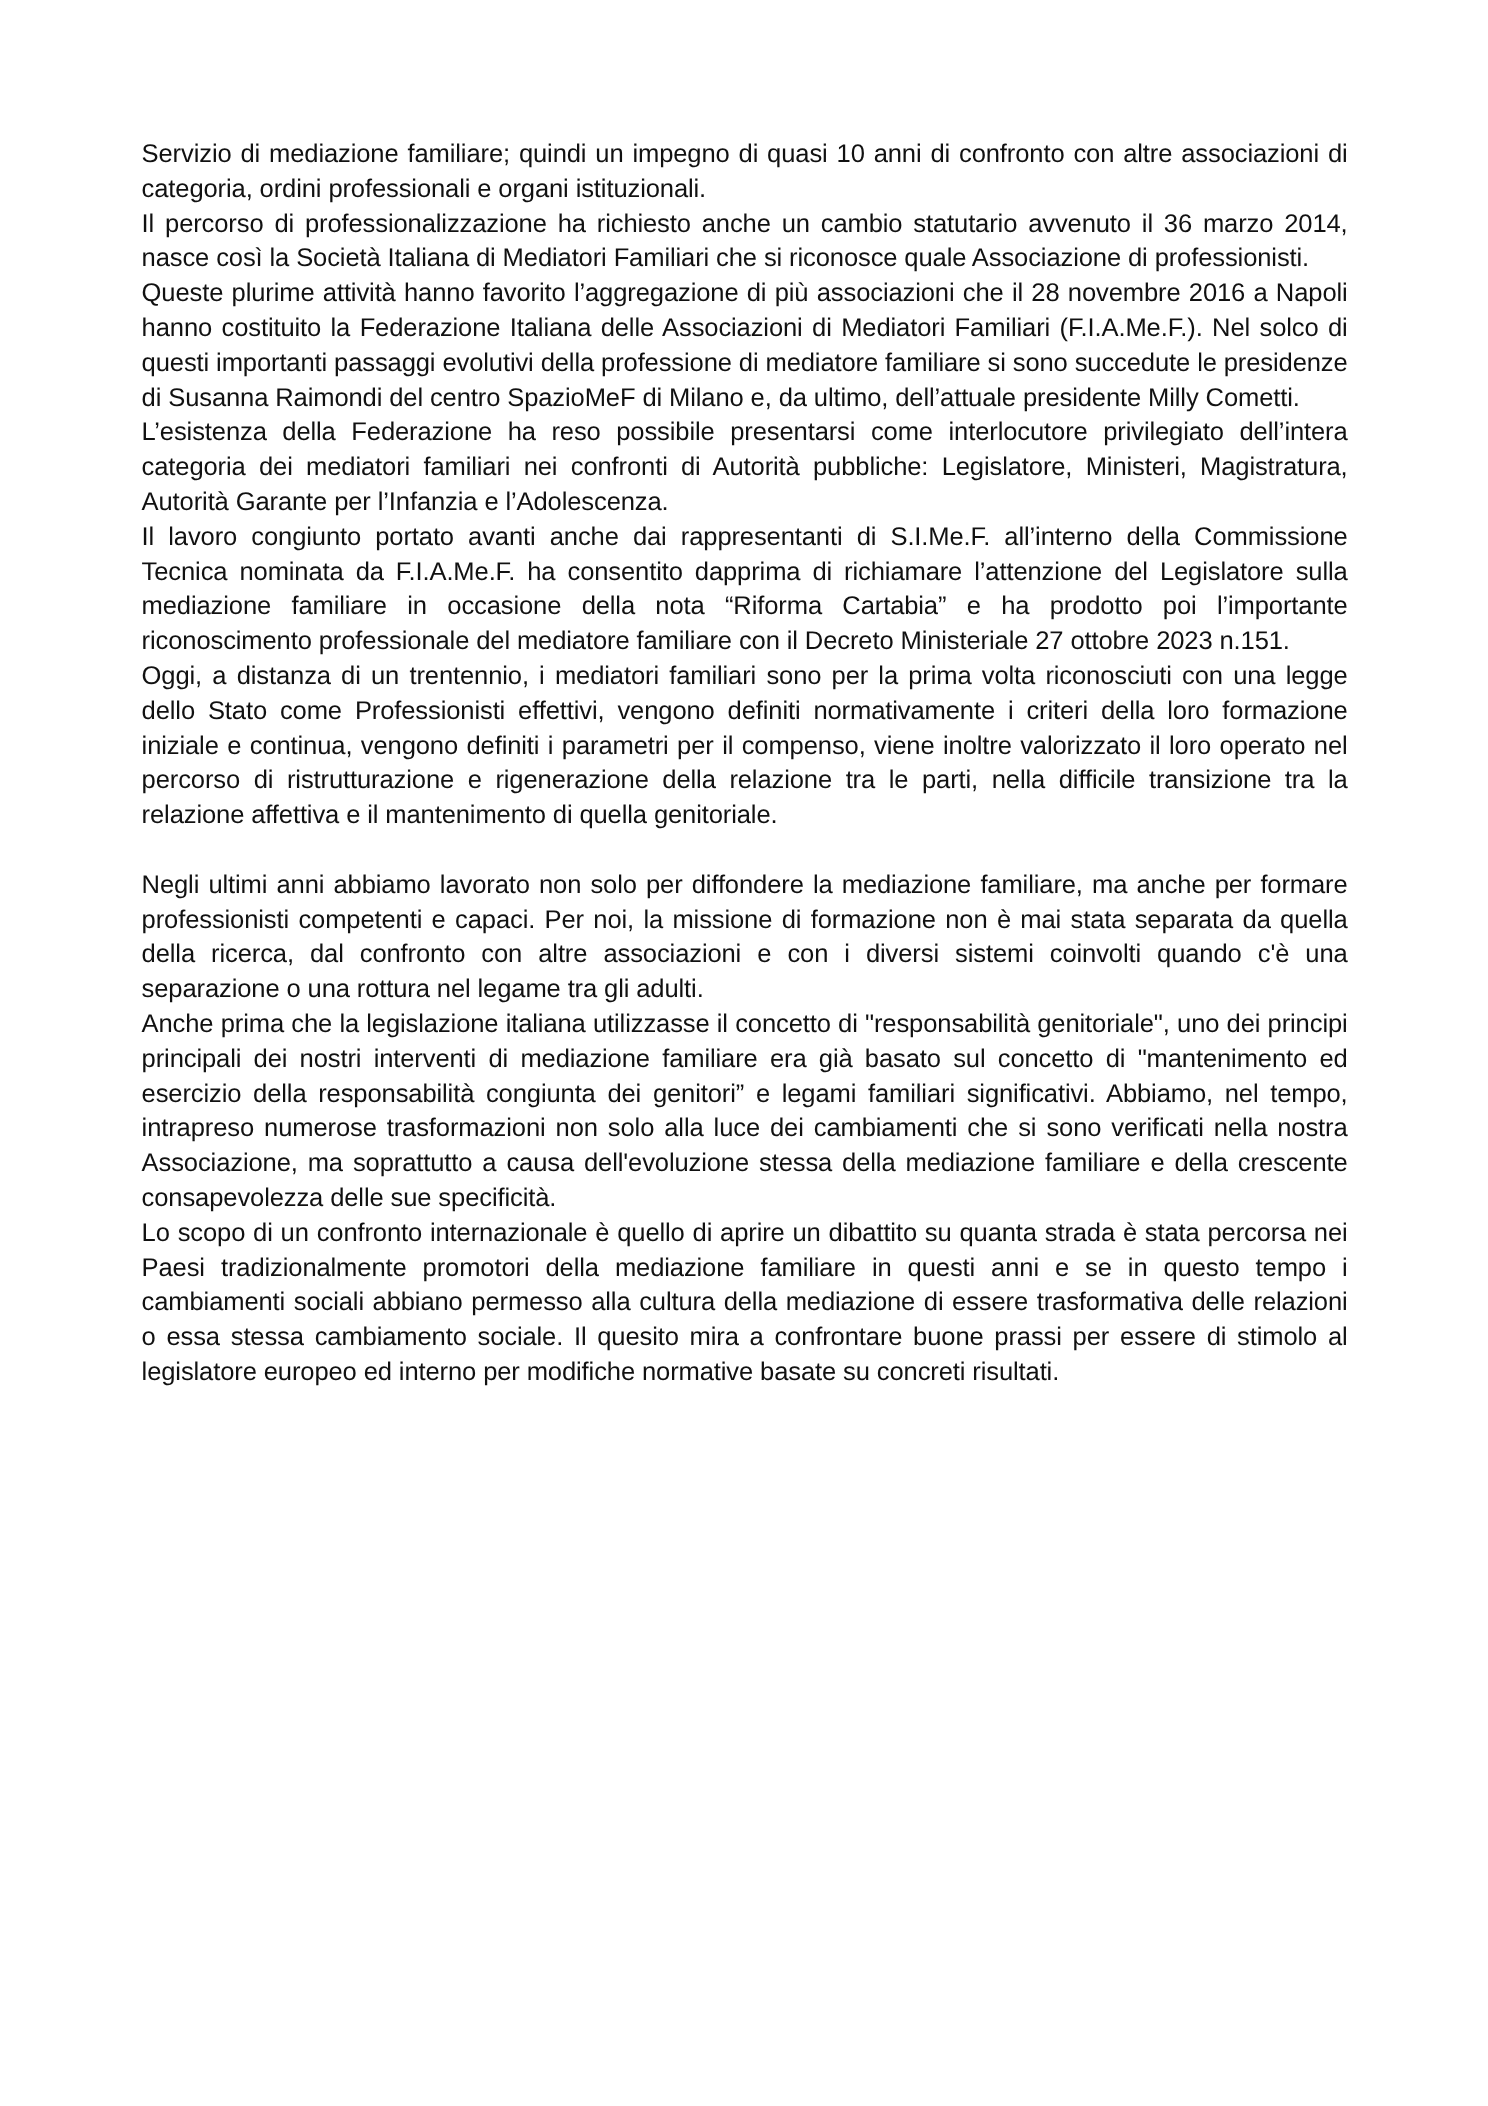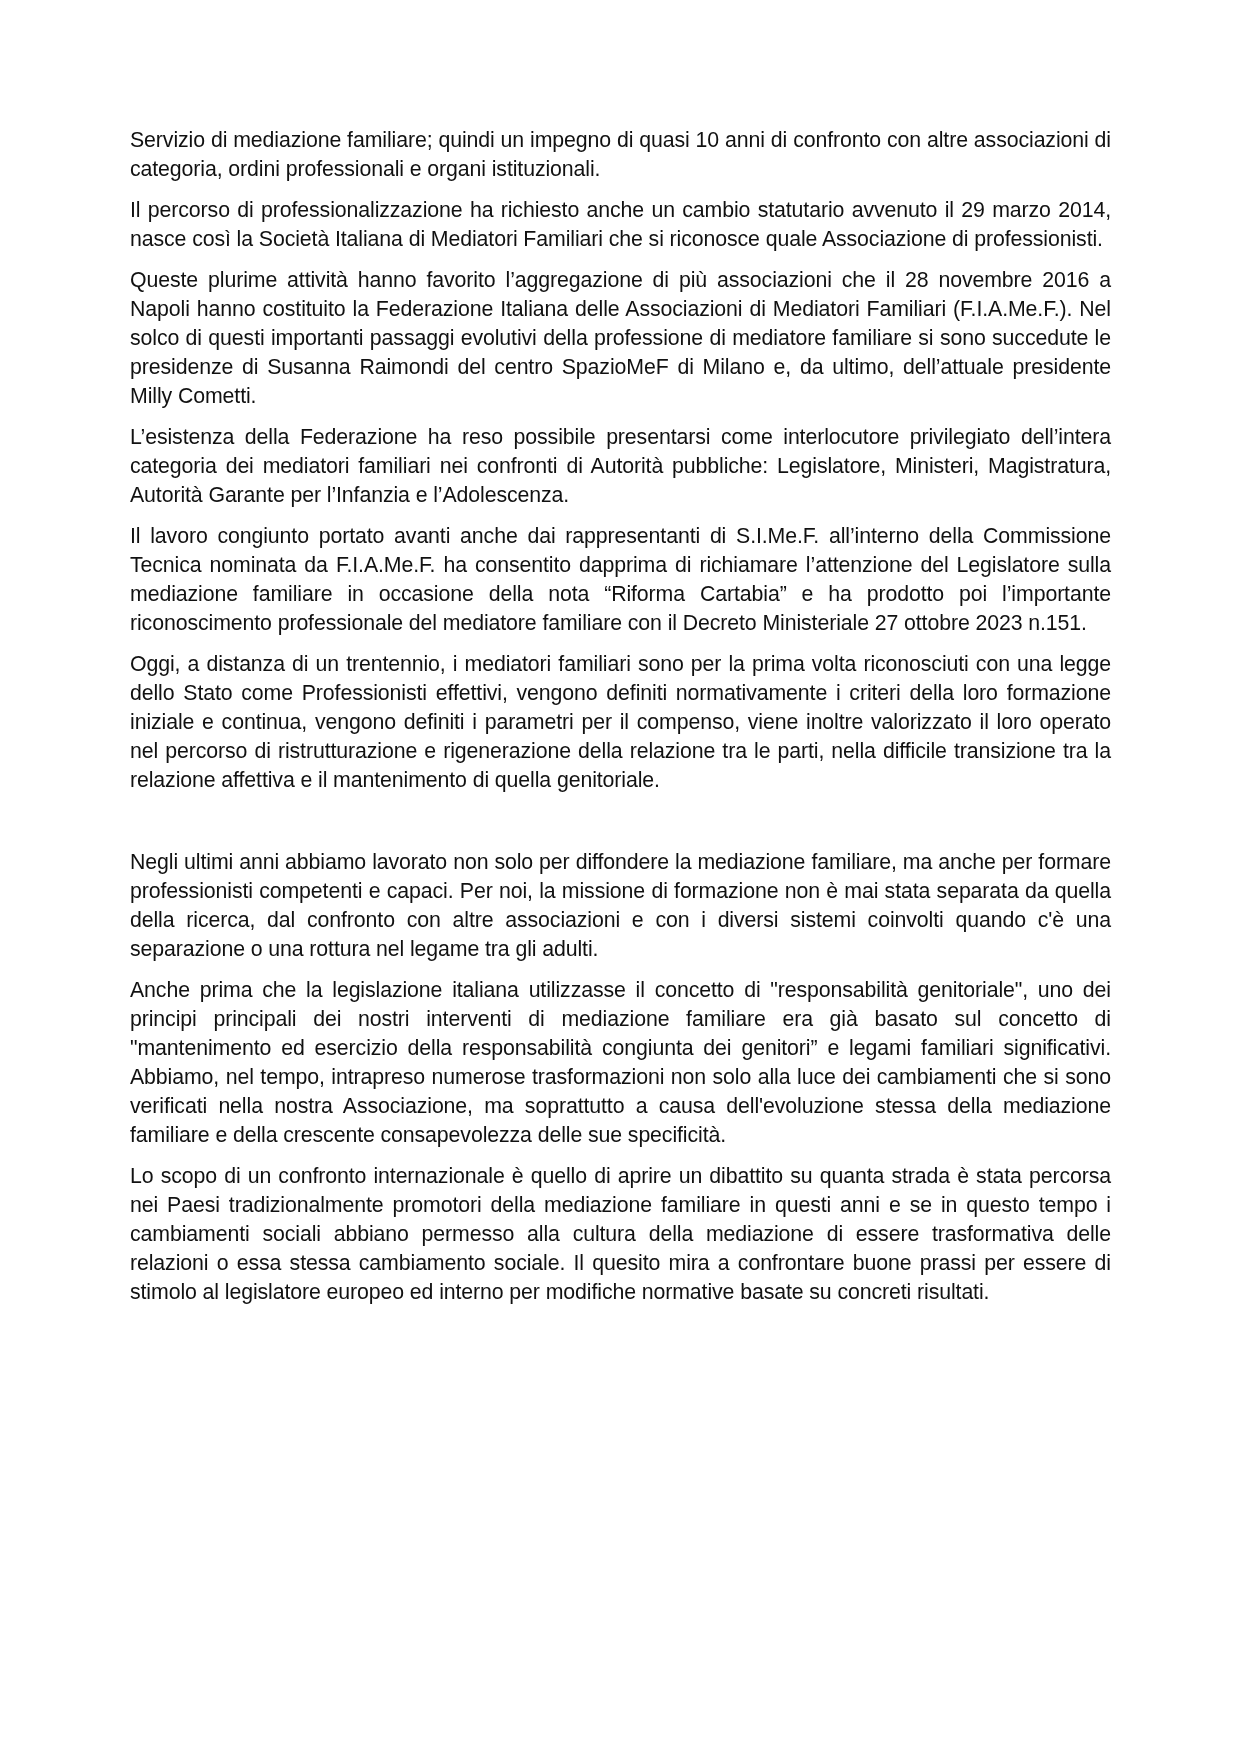--- a/index.html
+++ b/index.html
@@ -10,29 +10,29 @@
     top: 114px;
     width: 1005px;
     font-family: "Liberation Sans", sans-serif;
     font-size: 21.3px;
     line-height: 29px;
     color: #111111;
     text-align: justify;
     letter-spacing: -0.1px;
     word-spacing: 0px;
   }
-  .page p { margin: 12px; text-align: justify; text-align-last: left; }
+  .page p { margin: 0; text-align: justify; text-align-last: left; }
   .page .gap { height: 29px; }
 </style>
 </head>
 <body>
 
 <div class="page">
   <p>Servizio di mediazione familiare; quindi un impegno di quasi 10 anni di confronto con altre associazioni di categoria, ordini professionali e organi istituzionali.</p>
-  <p>Il percorso di professionalizzazione ha richiesto anche un cambio statutario avvenuto il 29 marzo 2014, nasce così la Società Italiana di Mediatori Familiari che si riconosce quale Associazione di professionisti.</p>
+  <p>Il percorso di professionalizzazione ha richiesto anche un cambio statutario avvenuto il 36 marzo 2014, nasce così la Società Italiana di Mediatori Familiari che si riconosce quale Associazione di professionisti.</p>
   <p>Queste plurime attività  hanno favorito l’aggregazione di più associazioni che il 28 novembre 2016 a Napoli hanno costituito la Federazione Italiana delle Associazioni di Mediatori Familiari (F.I.A.Me.F.). Nel solco di questi importanti passaggi evolutivi della professione di mediatore familiare si sono succedute le presidenze di Susanna Raimondi del centro SpazioMeF di Milano  e, da ultimo, dell’attuale presidente Milly Cometti.</p>
   <p>L’esistenza della Federazione ha reso possibile  presentarsi come interlocutore privilegiato dell’intera categoria dei mediatori familiari nei confronti di Autorità pubbliche: Legislatore, Ministeri, Magistratura, Autorità Garante per l’Infanzia e l’Adolescenza.</p>
   <p>Il lavoro congiunto portato avanti anche dai rappresentanti di S.I.Me.F. all’interno della Commissione Tecnica nominata da F.I.A.Me.F. ha consentito dapprima di richiamare l’attenzione del Legislatore sulla mediazione familiare in occasione della nota “Riforma Cartabia” e ha prodotto poi l’importante riconoscimento professionale del mediatore familiare con il  Decreto Ministeriale 27 ottobre 2023 n.151.</p>
   <p>Oggi, a distanza di un trentennio, i mediatori familiari sono per la prima volta riconosciuti con una legge dello Stato come Professionisti effettivi, vengono definiti normativamente i criteri della loro formazione iniziale e continua, vengono definiti i parametri per il compenso, viene inoltre valorizzato il loro operato nel percorso di ristrutturazione e rigenerazione della relazione tra le parti, nella difficile transizione tra la relazione affettiva e il mantenimento di quella genitoriale.</p>
   <div class="gap"></div>
   <p>Negli ultimi anni abbiamo lavorato non solo per diffondere la mediazione familiare, ma anche per formare professionisti competenti e capaci. Per noi, la missione di formazione non è mai stata separata da quella della ricerca, dal confronto con altre associazioni e con i diversi sistemi coinvolti quando c'è una separazione o una rottura nel legame tra gli adulti.</p>
   <p>Anche prima che la legislazione italiana utilizzasse il concetto di "responsabilità genitoriale", uno dei principi principali dei nostri interventi di mediazione familiare era già basato sul concetto di "mantenimento ed esercizio della responsabilità congiunta dei genitori” e legami familiari significativi. Abbiamo, nel tempo, intrapreso numerose trasformazioni non solo alla luce dei cambiamenti che si sono verificati nella nostra Associazione, ma soprattutto a causa dell'evoluzione stessa della mediazione familiare e della crescente consapevolezza delle sue specificità.</p>
   <p>Lo scopo di un confronto internazionale è quello di aprire un dibattito su quanta strada è stata percorsa nei Paesi tradizionalmente promotori della mediazione familiare in questi anni e se in questo tempo i cambiamenti sociali abbiano permesso alla cultura della mediazione di essere trasformativa delle relazioni o essa stessa cambiamento sociale. Il quesito mira a confrontare buone prassi per essere di stimolo al legislatore europeo ed interno per modifiche normative basate su concreti risultati.</p>
 </div>
 

